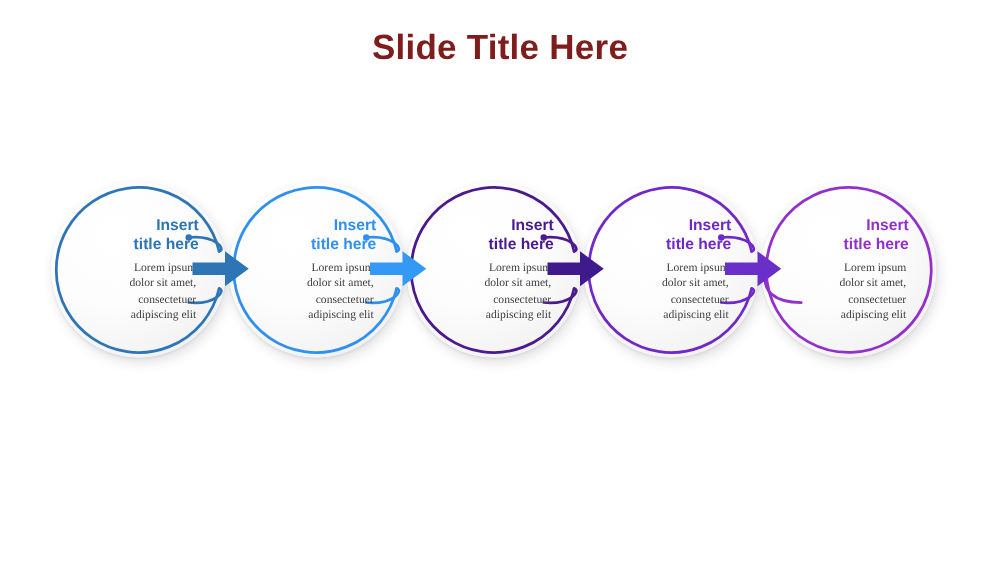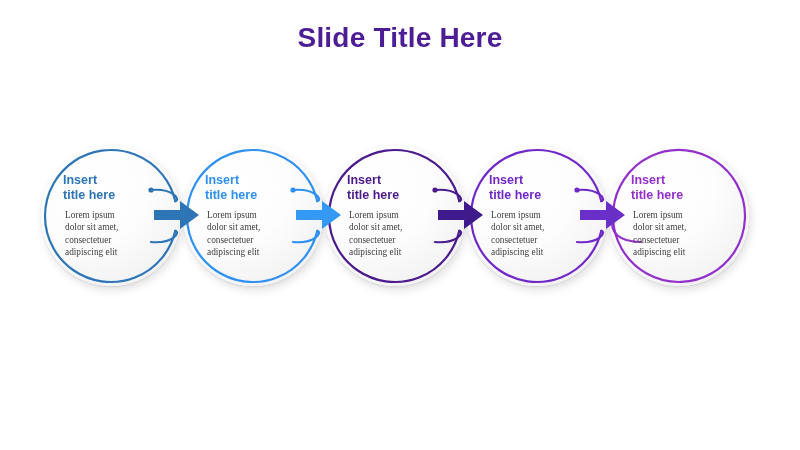--- a/index.html
+++ b/index.html
@@ -17,21 +17,21 @@
 
   
   .slide-title {
     position: absolute;
     top: 22px;
     left: 0;
     width: 800px;
     text-align: center;
     font-size: 28px;
     font-weight: bold;
-    color: #4c1d95;
+    color: #7f1d1d;
     letter-spacing: 0.2px;
   }
 
   
   .stage {
     position: absolute;
     left: 0;
     top: 138px;
     width: 800px;
     height: 170px;
@@ -71,21 +71,21 @@
   .step-text {
     position: absolute;
     left: 8px;
     top: 8px;
     width: 140px;
     height: 140px;
     display: flex;
     flex-direction: column;
     align-items: center;
     justify-content: center;
-    text-align: left;
+    text-align: right;
   }
 
   .step-title {
     font-size: 12.5px;
     font-weight: bold;
     line-height: 1.18;
     width: 96px;
     margin-bottom: 6px;
   }
 

